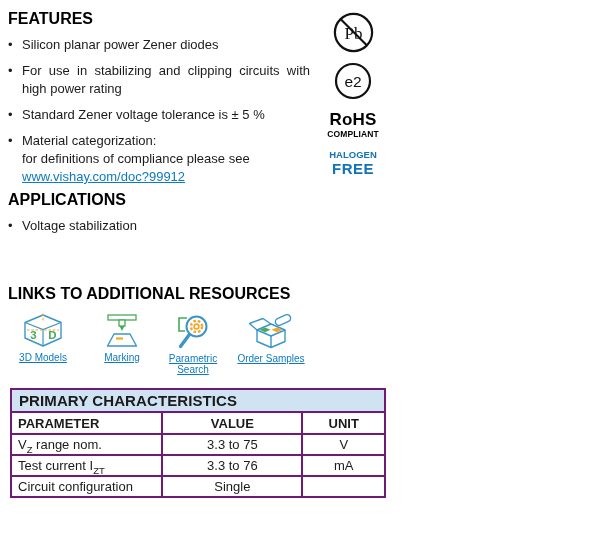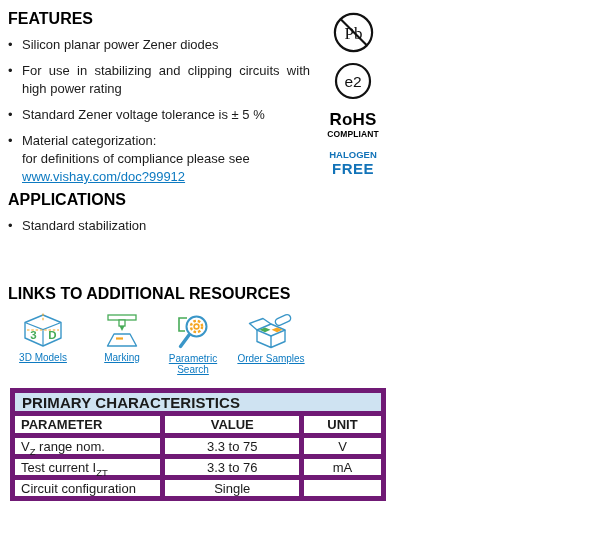--- a/index.html
+++ b/index.html
@@ -53,21 +53,21 @@
   .resource:nth-child(4) { width: 80px; margin-left: 6px; }
   .res-label {
     font-size: 10px; line-height: 11px; margin-top: 3px; text-align: center;
     color: #0d7ac1; text-decoration: underline;
   }
   .res-icon { display: block; }
 
   
   .sec-table { position: absolute; left: 10px; top: 388px; }
   table.pc { border-collapse: collapse; width: 376px; border: 2px solid #000; background: #fff; }
-  table.pc th, table.pc td { border: 5px solid #701a75; font-size: 13px; height: 21px; padding: 0 6px; }
+  table.pc th, table.pc td { border: 2px solid #701a75; font-size: 13px; height: 21px; padding: 0 6px; }
   tr.cap-row th {
     background: #cfe3f2; text-align: left; font-size: 15px; font-weight: bold;
     height: 23px; padding-left: 7px; letter-spacing: 0.1px;
   }
   tr.hdr-row th { font-weight: bold; height: 22px; }
   .c-param { width: 152px; text-align: left; }
   .c-val   { width: 141px; text-align: center; }
   .c-unit  { width: 83px;  text-align: center; }
   sub { font-size: 9.5px; line-height: 0; }
 </style>
@@ -107,21 +107,21 @@
   <div class="rohs">RoHS</div>
   <div class="compliant">COMPLIANT</div>
   <div class="halogen">HALOGEN</div>
   <div class="free">FREE</div>
 </aside>
 
 <section class="sec-apps">
   <h2 class="sec-title">APPLICATIONS</h2>
   <ul class="blist">
       <li>
-        <div class="li-text">Standard stabilization</div>
+        <div class="li-text">Voltage stabilization</div>
       </li>
     </ul>
 </section>
 
 <section class="sec-links">
   <h2 class="sec-title">LINKS TO ADDITIONAL RESOURCES</h2>
   <div class="resources">
 
     <a class="resource">
       <svg class="res-icon" width="46" height="36" viewBox="0 0 46 36">

